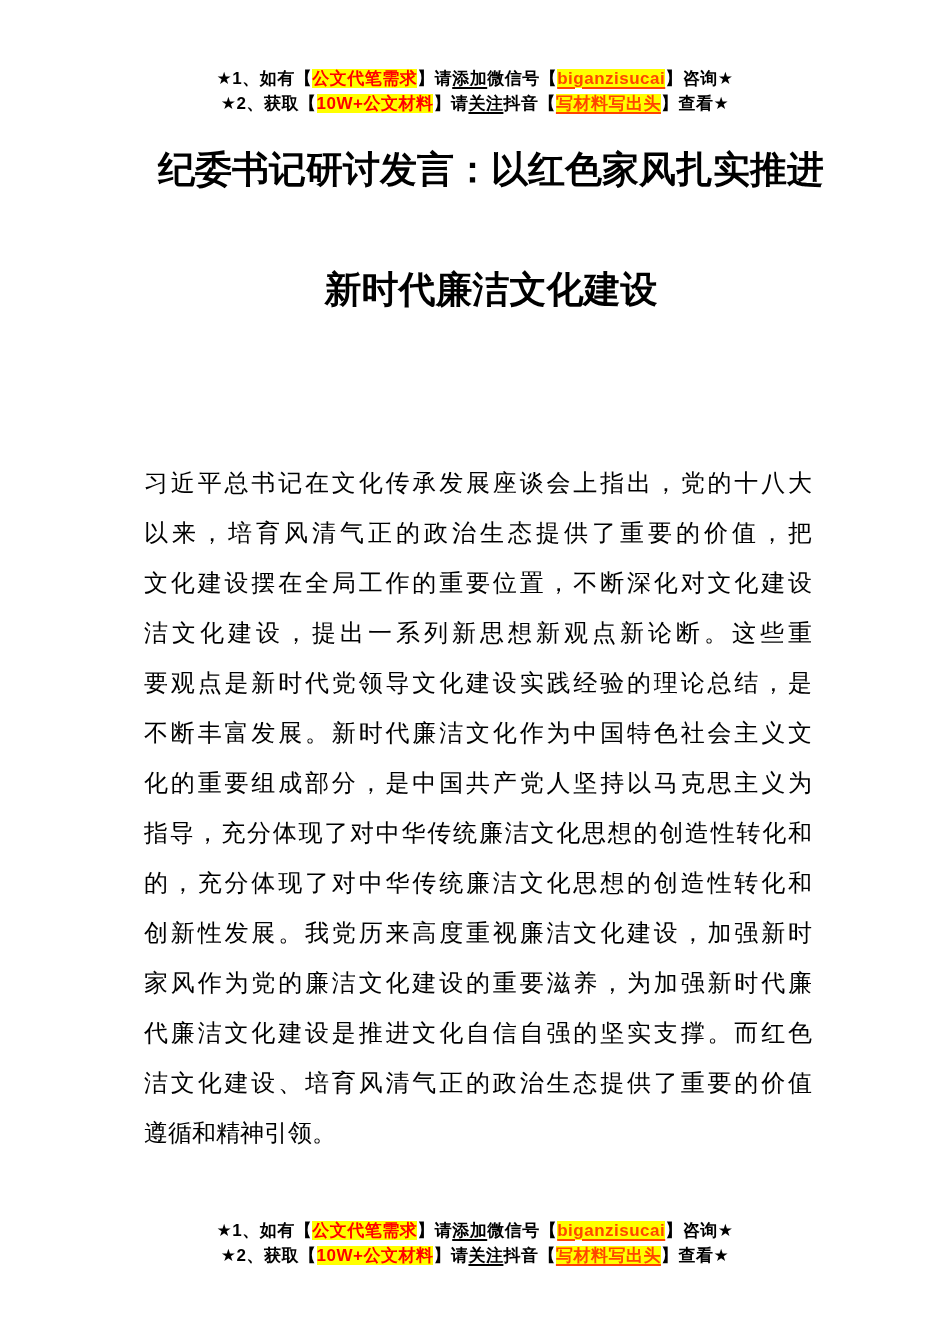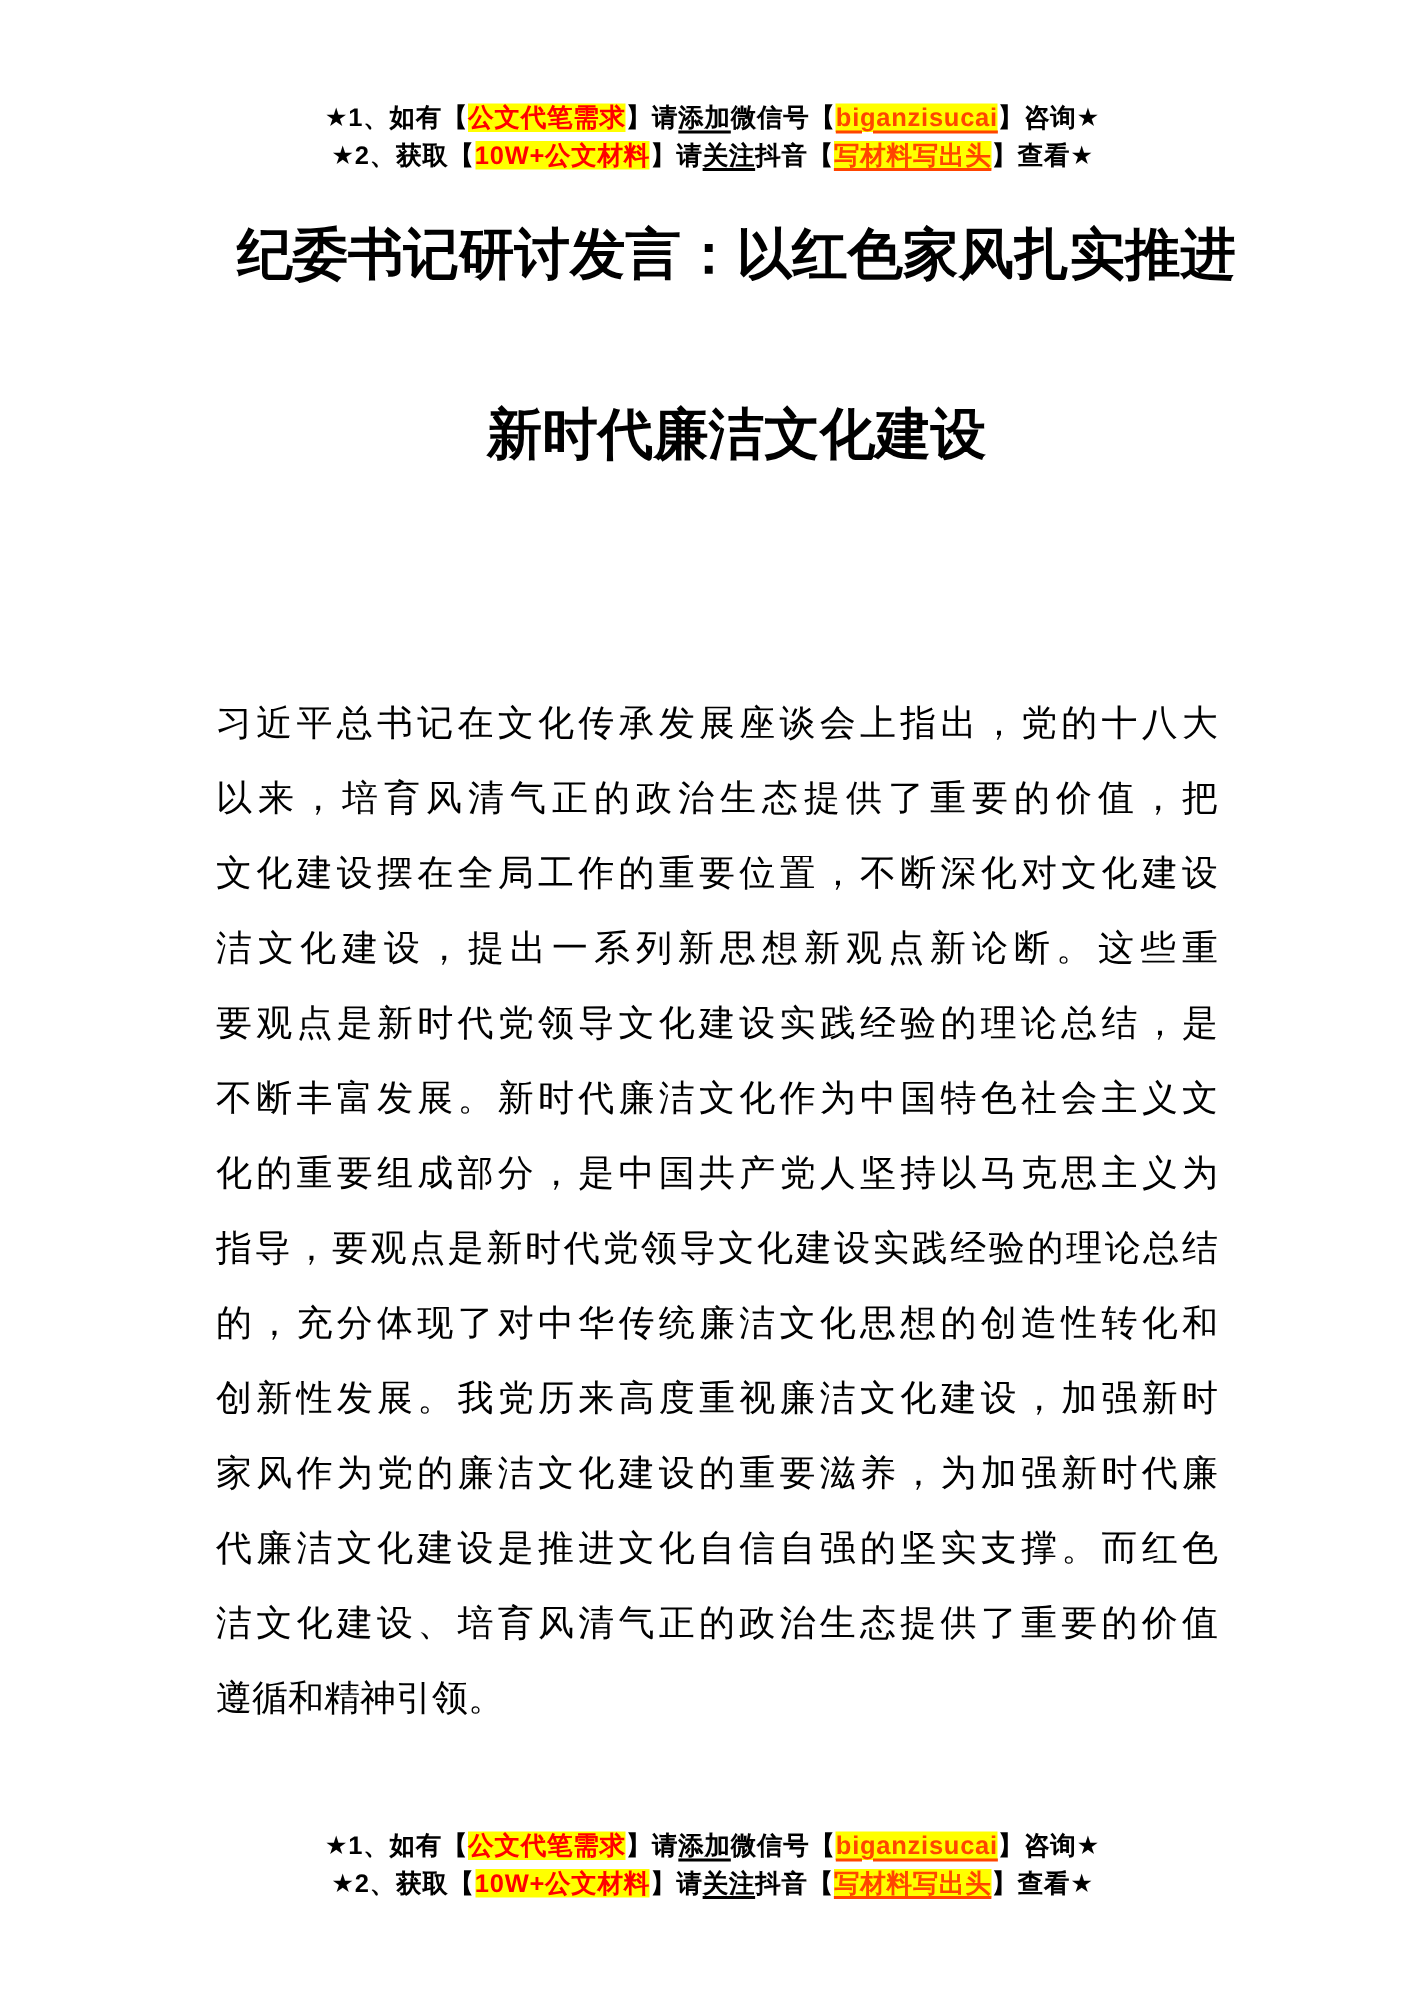--- a/index.html
+++ b/index.html
@@ -87,21 +87,21 @@
   <h1 class="title-line title-2">新时代廉洁文化建设</h1>
 
   <div class="body-text">
       <div class="bline">习近平总书记在文化传承发展座谈会上指出，党的十八大</div>
       <div class="bline">以来，培育风清气正的政治生态提供了重要的价值，把</div>
       <div class="bline">文化建设摆在全局工作的重要位置，不断深化对文化建设</div>
       <div class="bline">洁文化建设，提出一系列新思想新观点新论断。这些重</div>
       <div class="bline">要观点是新时代党领导文化建设实践经验的理论总结，是</div>
       <div class="bline">不断丰富发展。新时代廉洁文化作为中国特色社会主义文</div>
       <div class="bline">化的重要组成部分，是中国共产党人坚持以马克思主义为</div>
-      <div class="bline">指导，要观点是新时代党领导文化建设实践经验的理论总结</div>
+      <div class="bline">指导，充分体现了对中华传统廉洁文化思想的创造性转化和</div>
       <div class="bline">的，充分体现了对中华传统廉洁文化思想的创造性转化和</div>
       <div class="bline">创新性发展。我党历来高度重视廉洁文化建设，加强新时</div>
       <div class="bline">家风作为党的廉洁文化建设的重要滋养，为加强新时代廉</div>
       <div class="bline">代廉洁文化建设是推进文化自信自强的坚实支撑。而红色</div>
       <div class="bline">洁文化建设、培育风清气正的政治生态提供了重要的价值</div>
       <div class="bline last">遵循和精神引领。</div>
     </div>
 
   <div class="promo promo-bottom">
     <div class="promo-line"><span class="seg seg-plain">★1、如有【</span><span class="seg seg-hl-red">公文代笔需求</span><span class="seg seg-plain">】请</span><span class="seg seg-underline">添加</span><span class="seg seg-plain">微信号【</span><span class="seg seg-hl-orange-underline">biganzisucai</span><span class="seg seg-plain">】咨询★</span></div>

